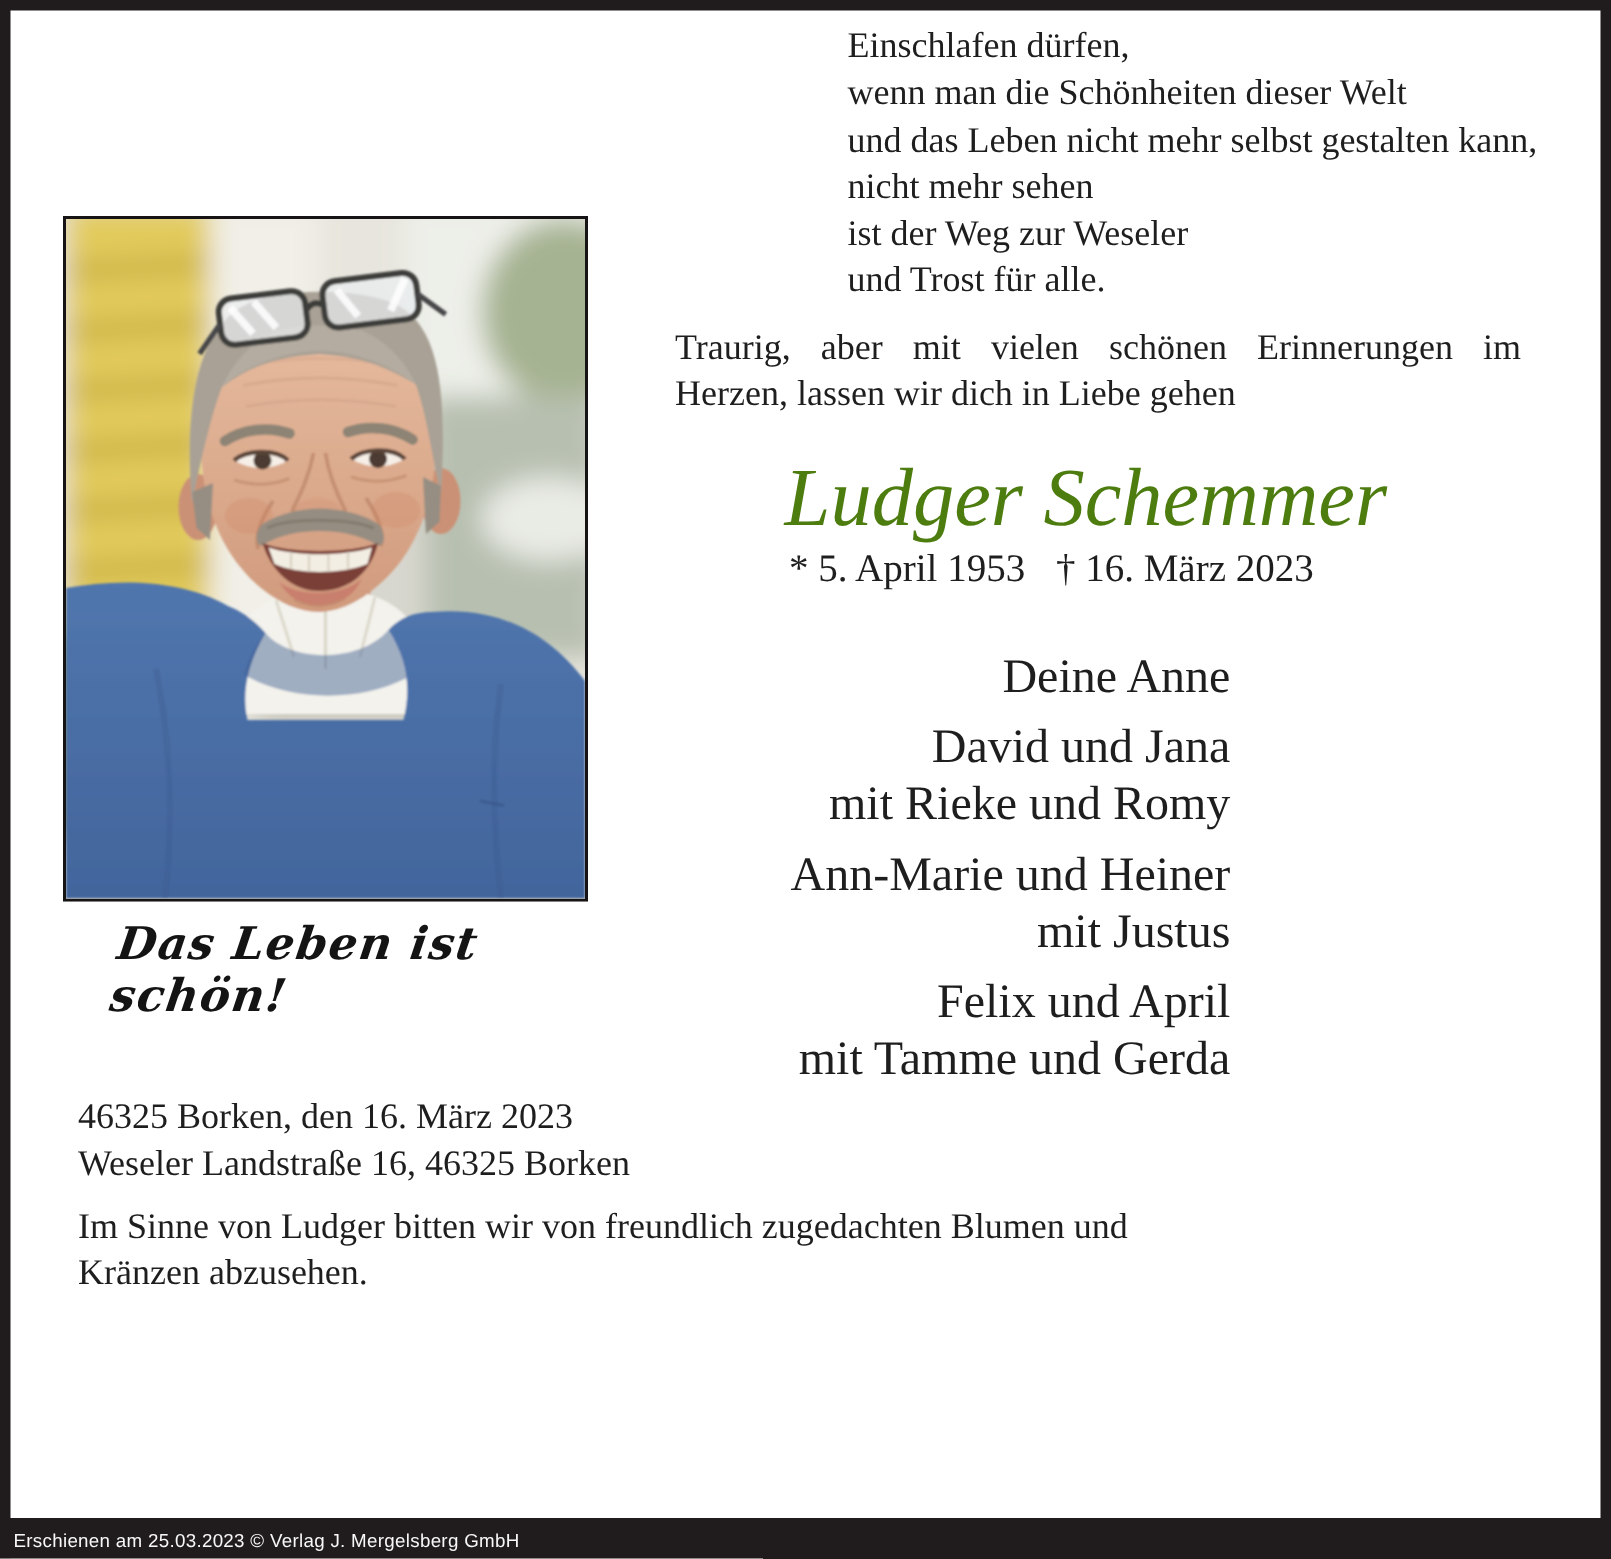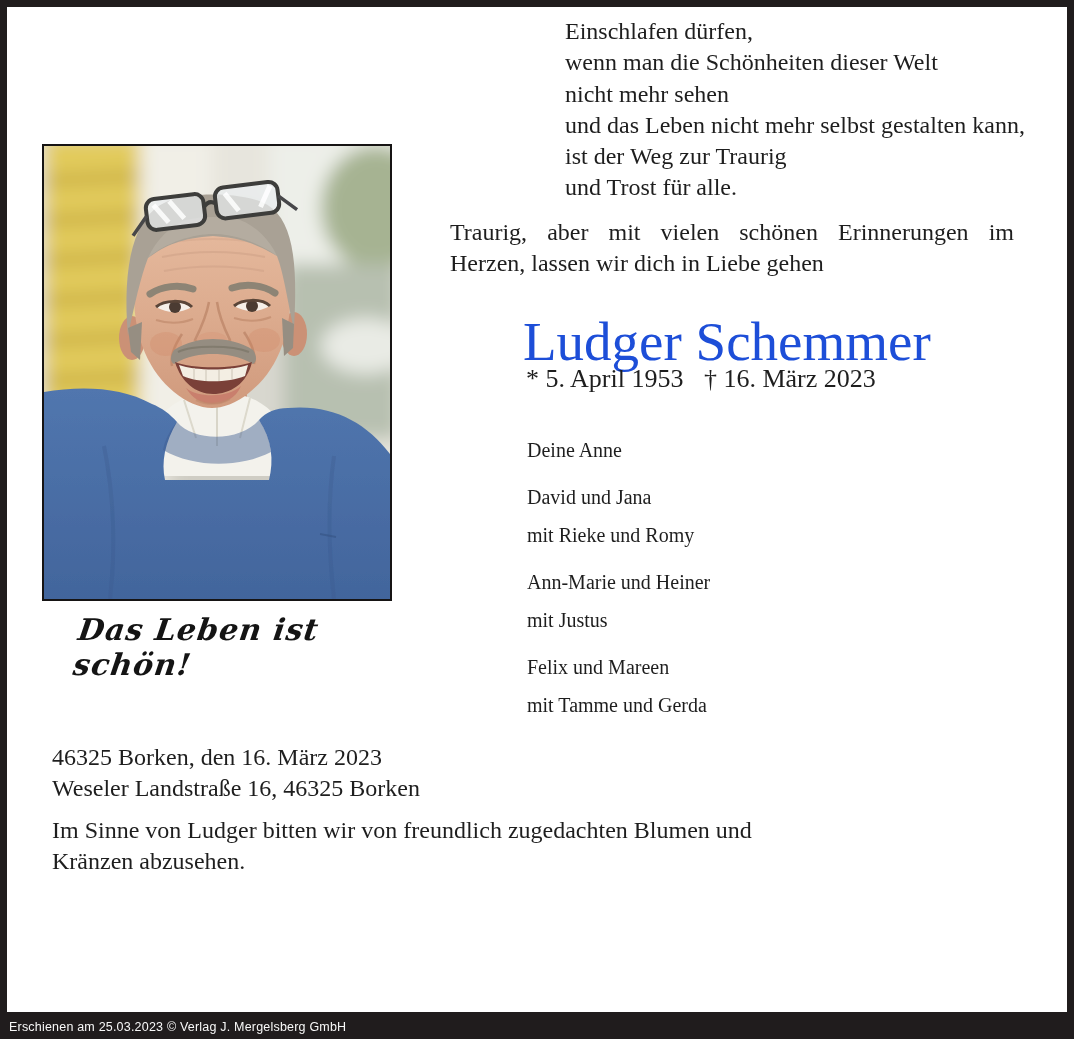--- a/index.html
+++ b/index.html
@@ -34,28 +34,28 @@
     font-family:"DejaVu Serif","Liberation Serif",serif;
     font-style:italic;font-weight:bold;
     font-size:30px;letter-spacing:1px;
     transform:skewX(-8deg);
     color:#141414;
   }
   
   .poem{position:absolute;left:526px;top:16px;font-size:24px;line-height:31.3px;white-space:nowrap;margin-left:39px;}
   .intro{position:absolute;left:450px;top:217px;width:564px;font-size:24px;line-height:31px;}
   .intro .fill{text-align:justify;text-align-last:justify;}
-  .deceased-name{position:absolute;left:523px;top:312px;font-size:55px;line-height:1.1;white-space:nowrap;color:#1d4ed8;}
+  .deceased-name{position:absolute;left:523px;top:302px;font-size:55px;line-height:1.1;white-space:nowrap;color:#4d7c0f;font-style:italic;}
   .dates{position:absolute;left:526px;top:364px;font-size:26px;white-space:nowrap;}
   .dates .died{margin-left:14px;}
-  .mourners{position:absolute;left:527px;top:431px;font-size:20px;line-height:38px;}
+  .mourners{position:absolute;left:527px;top:431px;font-size:32px;line-height:38px;text-align:right;}
   .mourner-group{margin:0 0 9px 0;}
   
   .bottom{position:absolute;left:52px;top:730px;width:985px;font-size:24px;line-height:30.5px;}
-  .bottom p{margin:12px 0 12px 0;}
+  .bottom p{margin:0 0 12px 0;}
 </style>
 </head>
 <body>
 
 <div class="page">
 
   <div class="photo">
     <svg viewBox="0 0 346 453" aria-hidden="true">
       <defs>
         <filter id="bgblur" x="-20%" y="-20%" width="140%" height="140%">
@@ -179,23 +179,23 @@
         </g>
       </g>
     </svg>
   </div>
 
   <div class="caption">Das Leben ist schön!</div>
 
   <div class="poem">
     <div>Einschlafen dürfen,</div>
     <div>wenn man die Schönheiten dieser Welt</div>
+    <div>und das Leben nicht mehr selbst gestalten kann,</div>
     <div>nicht mehr sehen</div>
-    <div>und das Leben nicht mehr selbst gestalten kann,</div>
-    <div>ist der Weg zur Traurig</div>
+    <div>ist der Weg zur Weseler</div>
     <div>und Trost für alle.</div>
   </div>
 
   <div class="intro">
     <div class="fill">Traurig, aber mit vielen schönen Erinnerungen im</div>
     <div>Herzen, lassen wir dich in Liebe gehen</div>
   </div>
 
   <div class="deceased-name">Ludger Schemmer</div>
   <div class="dates">
@@ -209,21 +209,21 @@
     </div>
     <div class="mourner-group">
       <div>David und Jana</div>
       <div>mit Rieke und Romy</div>
     </div>
     <div class="mourner-group">
       <div>Ann-Marie und Heiner</div>
       <div>mit Justus</div>
     </div>
     <div class="mourner-group">
-      <div>Felix und Mareen</div>
+      <div>Felix und April</div>
       <div>mit Tamme und Gerda</div>
     </div>
   </div>
 
   <div class="bottom">
     <p>
       <span style="display:block">46325 Borken, den 16. März 2023</span>
       <span style="display:block">Weseler Landstraße 16, 46325 Borken</span>
     </p>
     <p>

